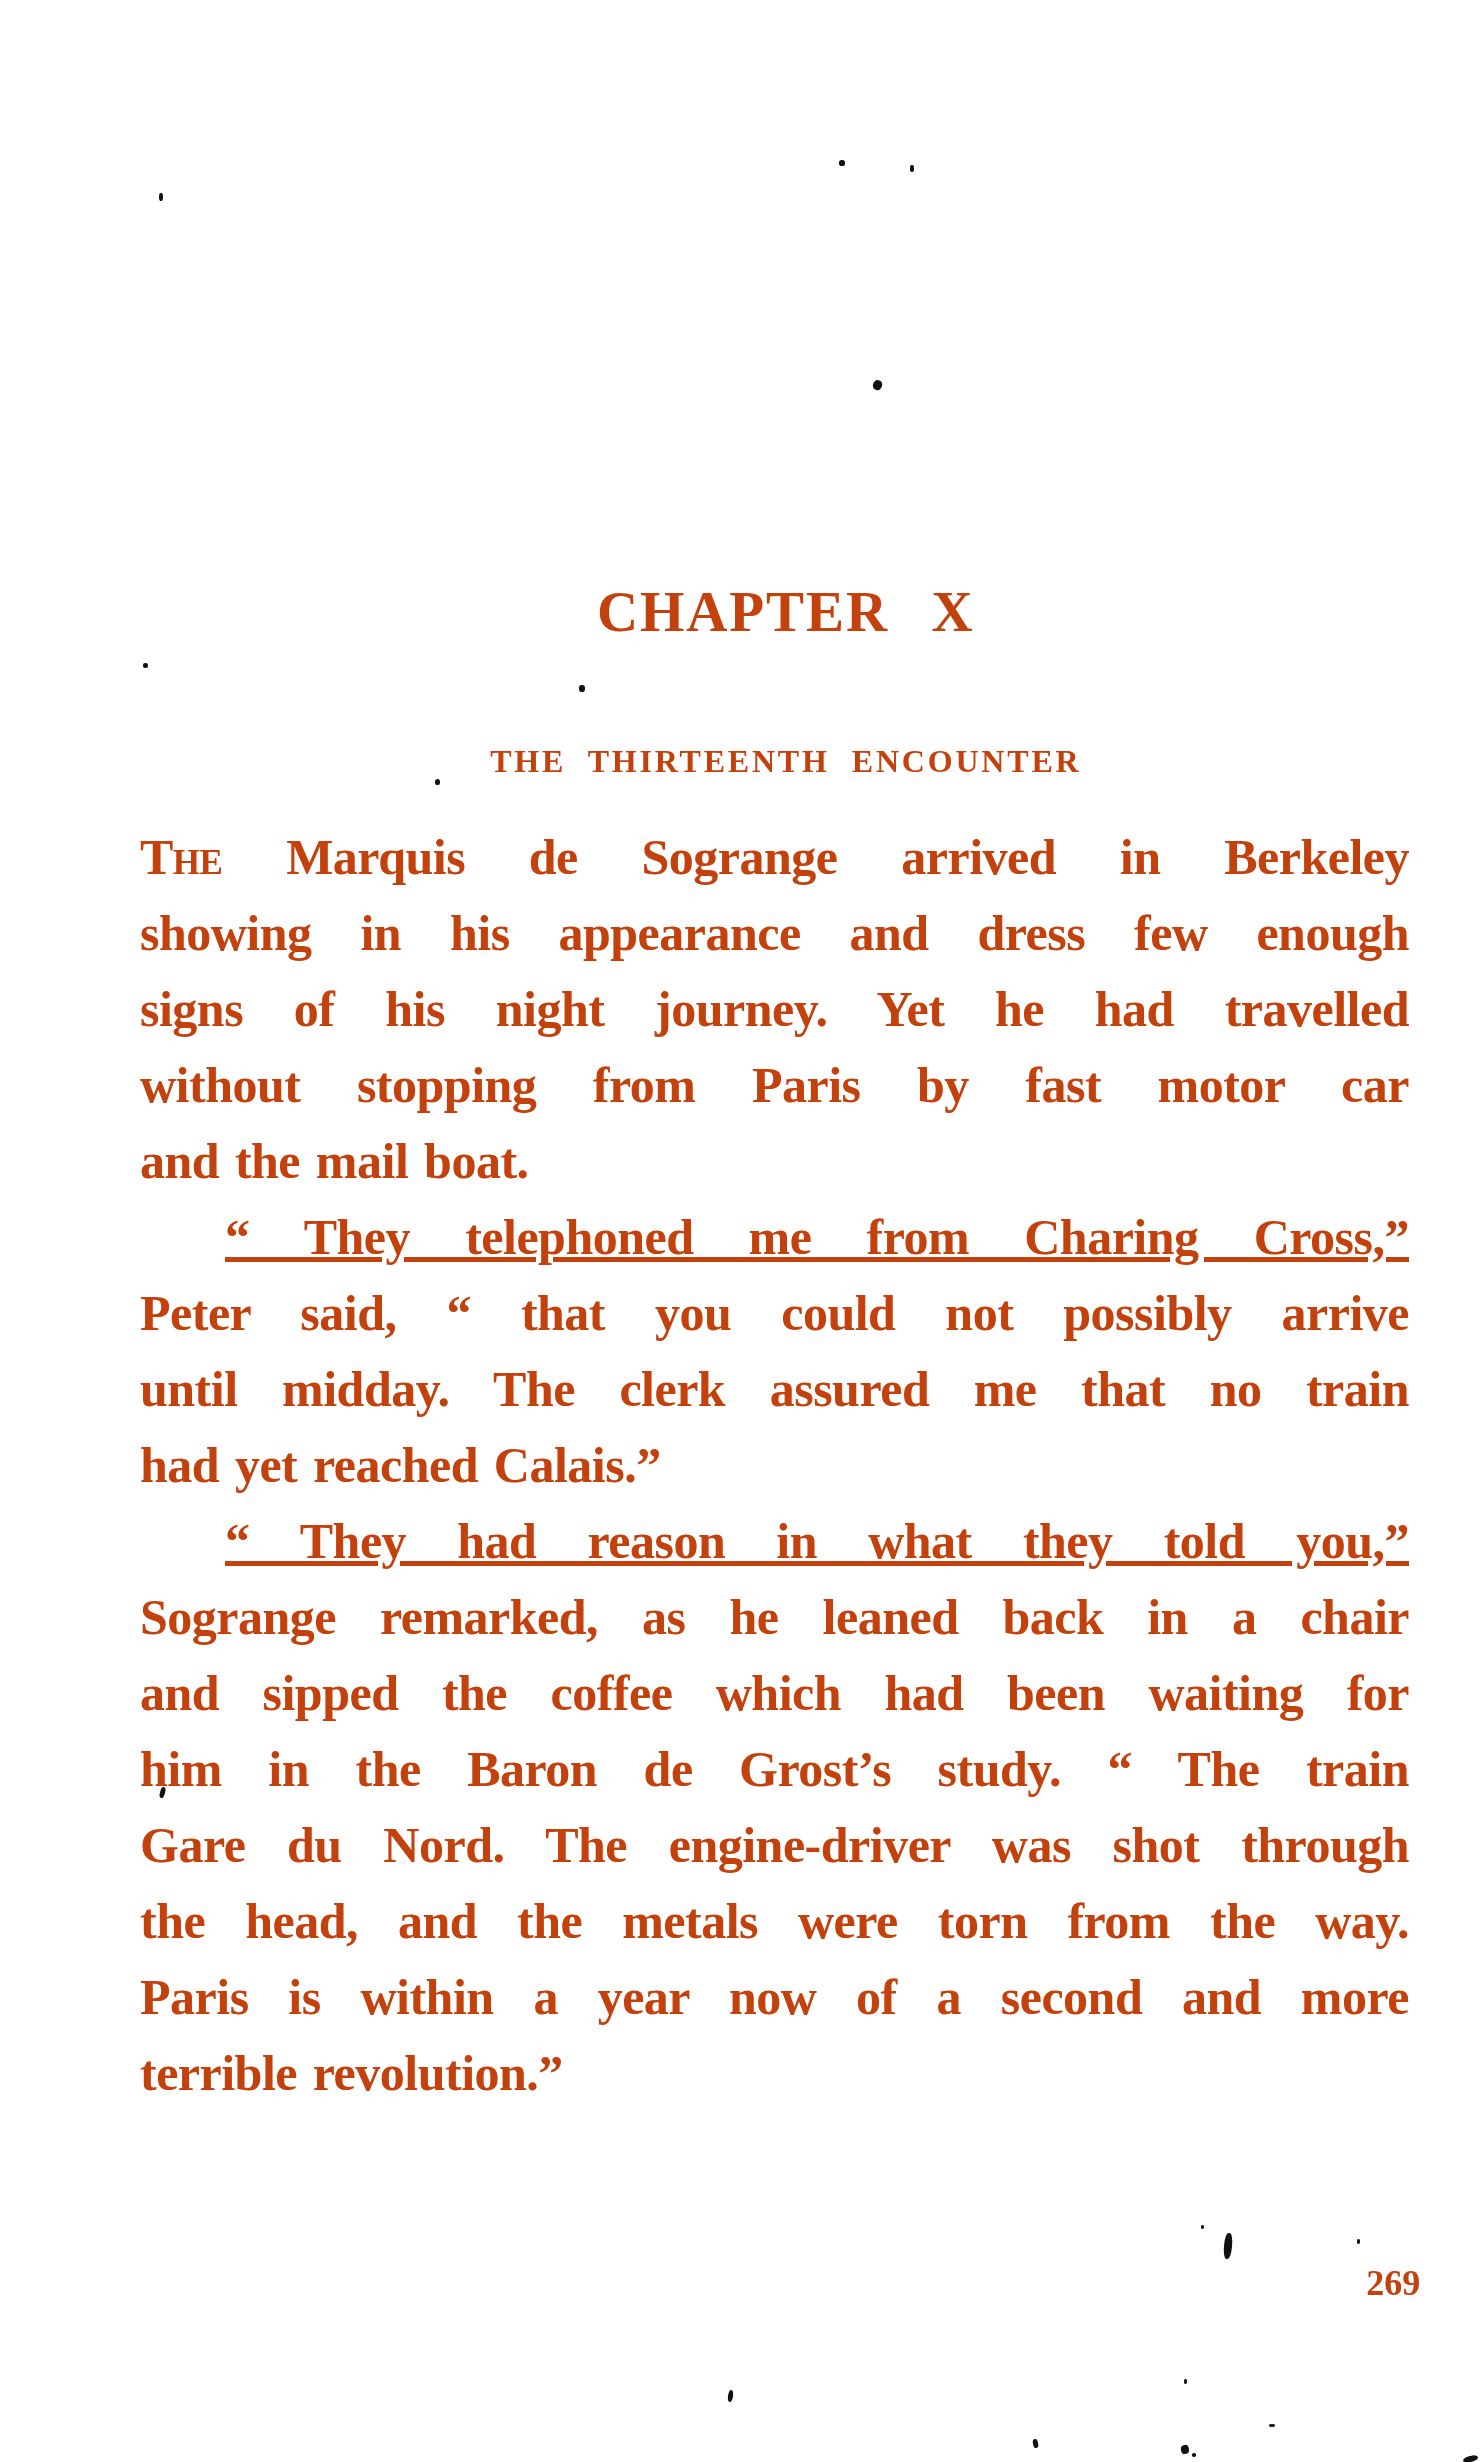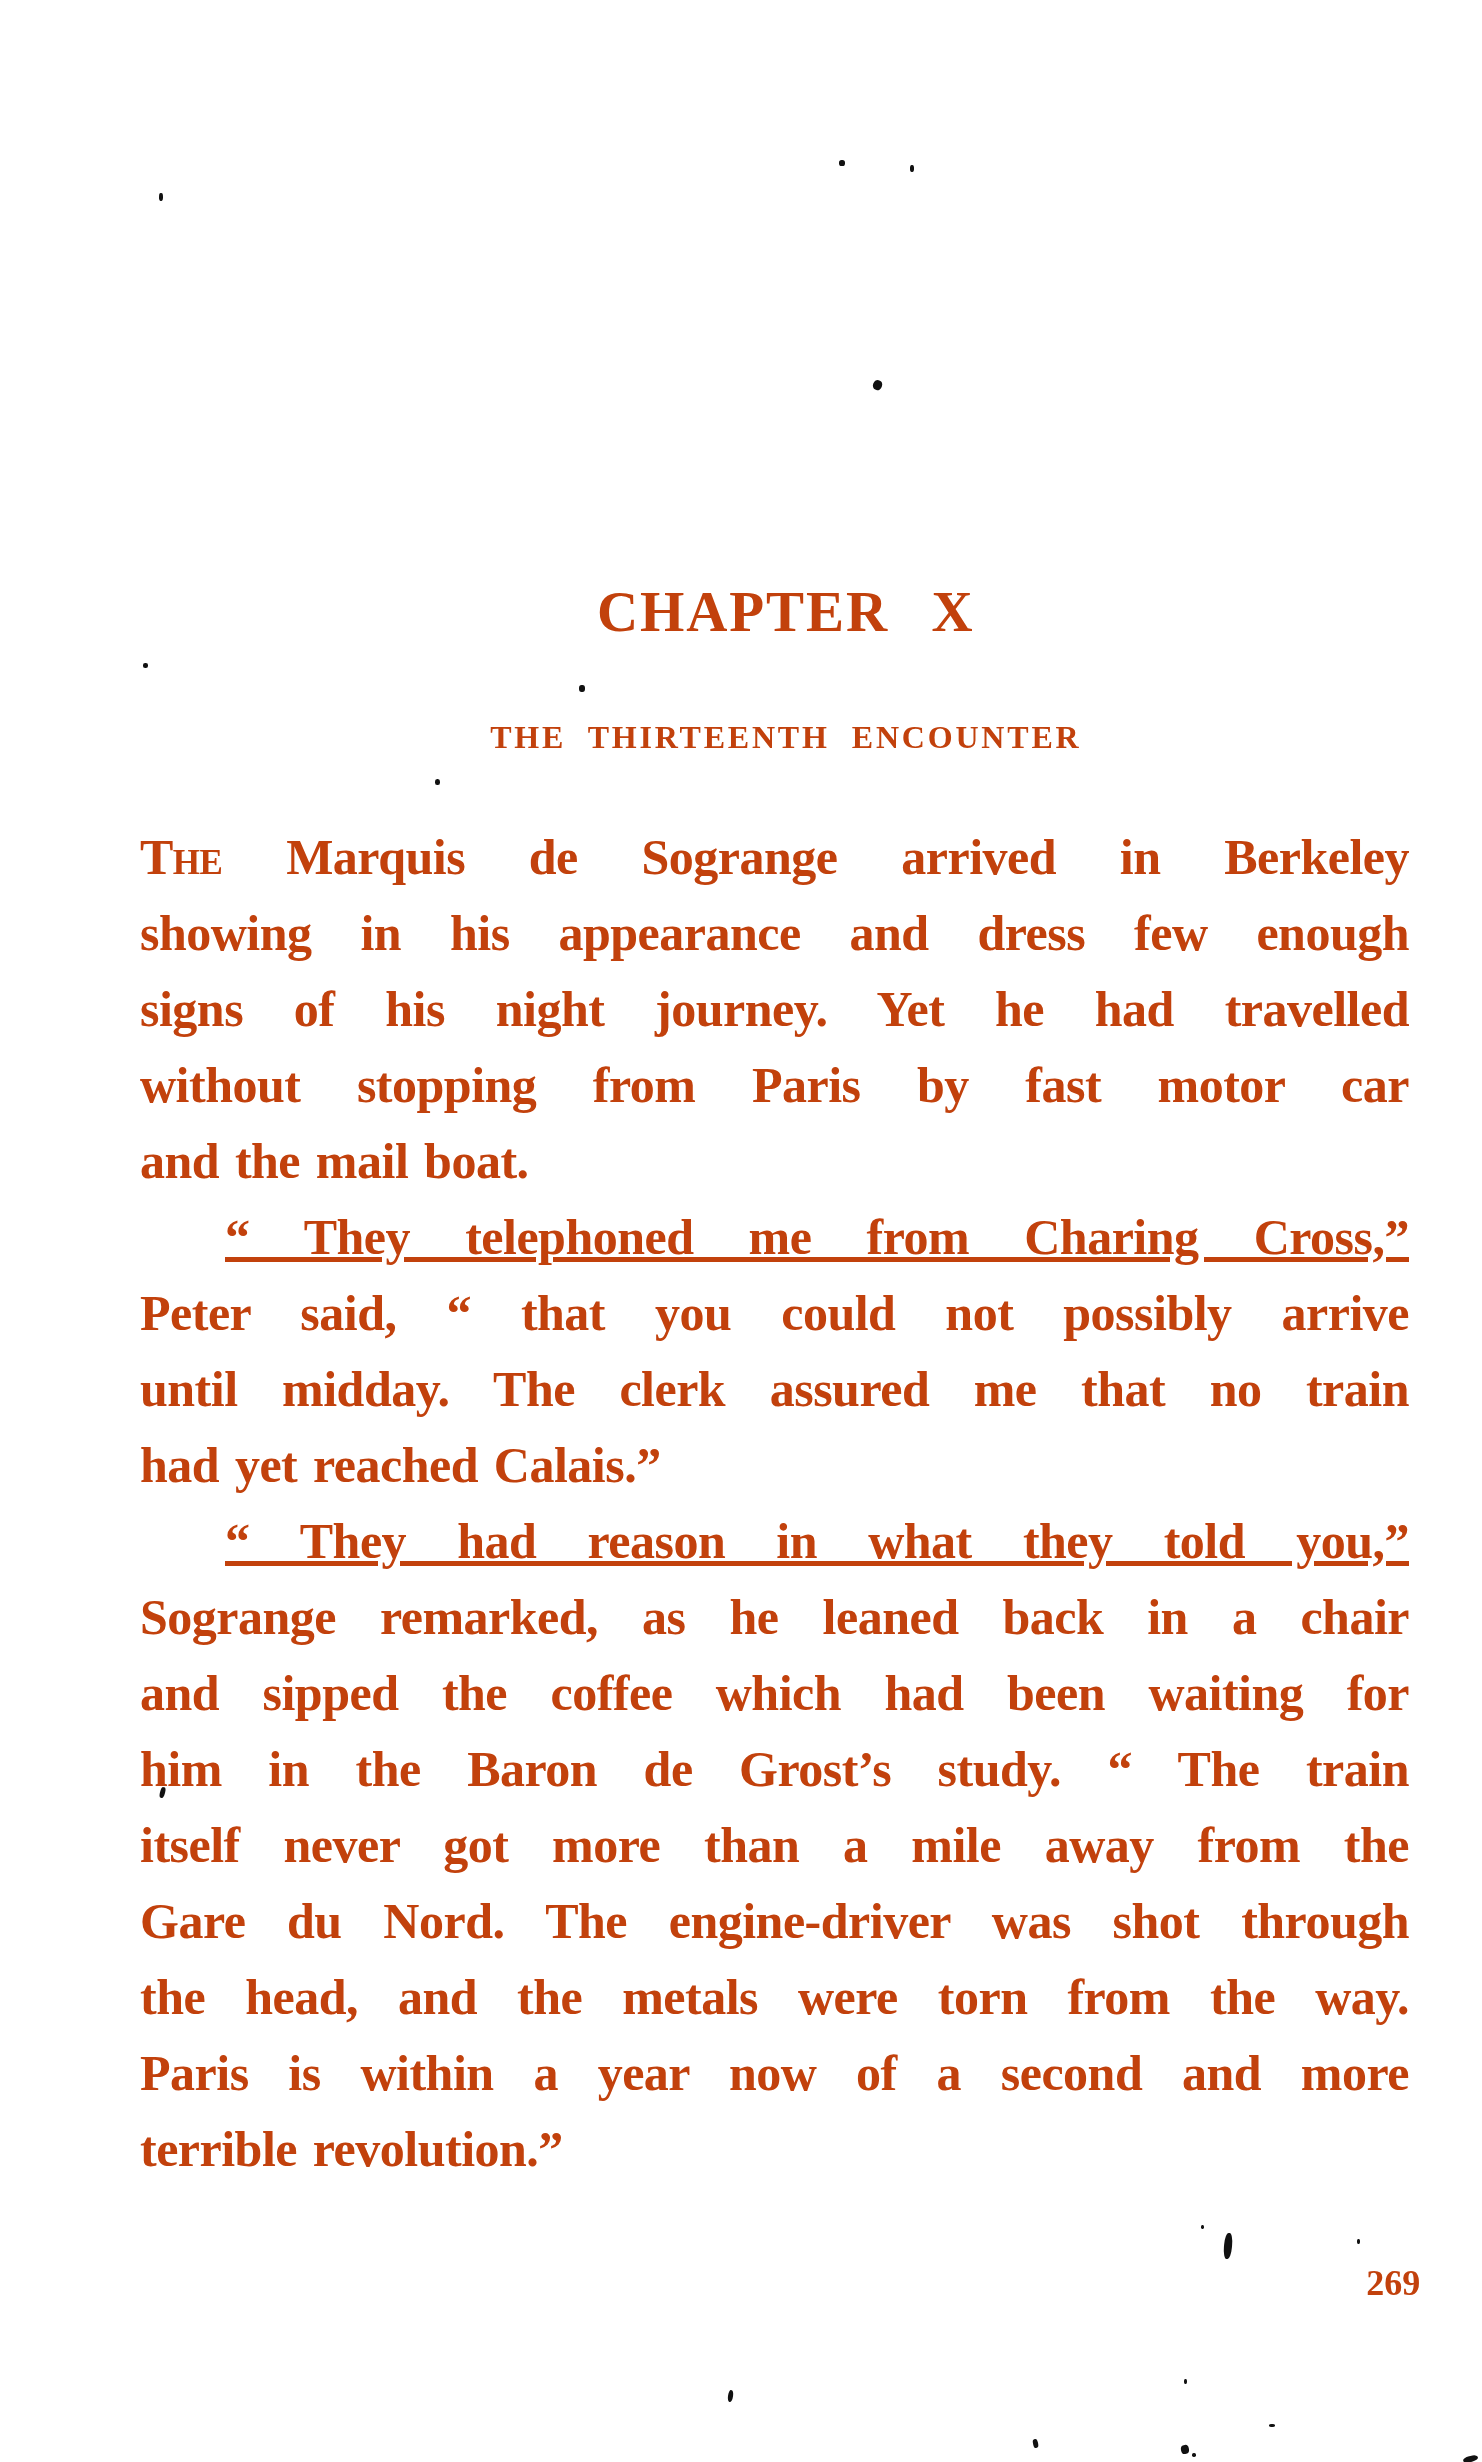--- a/index.html
+++ b/index.html
@@ -25,21 +25,21 @@
     text-align: center;
     transform: translateX(11.3px);
     font-size: 57px;
     font-weight: bold;
     line-height: 66px;
     letter-spacing: 1.9px;
     word-spacing: 26.4px;
   }
   .subtitle {
     position: absolute;
-    top: 715px;
+    top: 739px;
     left: 140px;
     width: 1269px;
     margin: 0;
     text-align: center;
     transform: translateX(11.3px);
     font-size: 32px;
     font-weight: bold;
     line-height: 45px;
     letter-spacing: 2.8px;
     word-spacing: 11.3px;
@@ -104,21 +104,20 @@
       <div class="line">without stopping from Paris by fast motor car</div>
       <div class="line last">and the mail boat.</div>
       <div class="line indent">“ They telephoned me from Charing Cross,”</div>
       <div class="line">Peter said, “ that you could not possibly arrive</div>
       <div class="line">until midday.  The clerk assured me that no train</div>
       <div class="line last">had yet reached Calais.”</div>
       <div class="line indent">“ They had reason in what they told you,”</div>
       <div class="line">Sogrange remarked, as he leaned back in a chair</div>
       <div class="line">and sipped the coffee which had been waiting for</div>
       <div class="line">him in the Baron de Grost’s study.  “ The train</div>
-      <div class="line">itself never got more than a mile away from the</div>
       <div class="line">Gare du Nord.  The engine-driver was shot through</div>
       <div class="line">the head, and the metals were torn from the way.</div>
       <div class="line">Paris is within a year now of a second and more</div>
       <div class="line last">terrible revolution.”</div>
     </div>
   <div class="pageno">269</div>
 <div class="speck" style="left: 839px; top: 160px; width: 5.7px; height: 5.7px;"></div>
     <div class="speck" style="left: 910px; top: 165px; width: 3.8px; height: 6.6px;"></div>
     <div class="speck" style="left: 159px; top: 193px; width: 3.8px; height: 7.6px;"></div>
     <div class="speck" style="left: 873px; top: 380px; width: 8.5px; height: 10.4px; transform: rotate(20deg);"></div>

